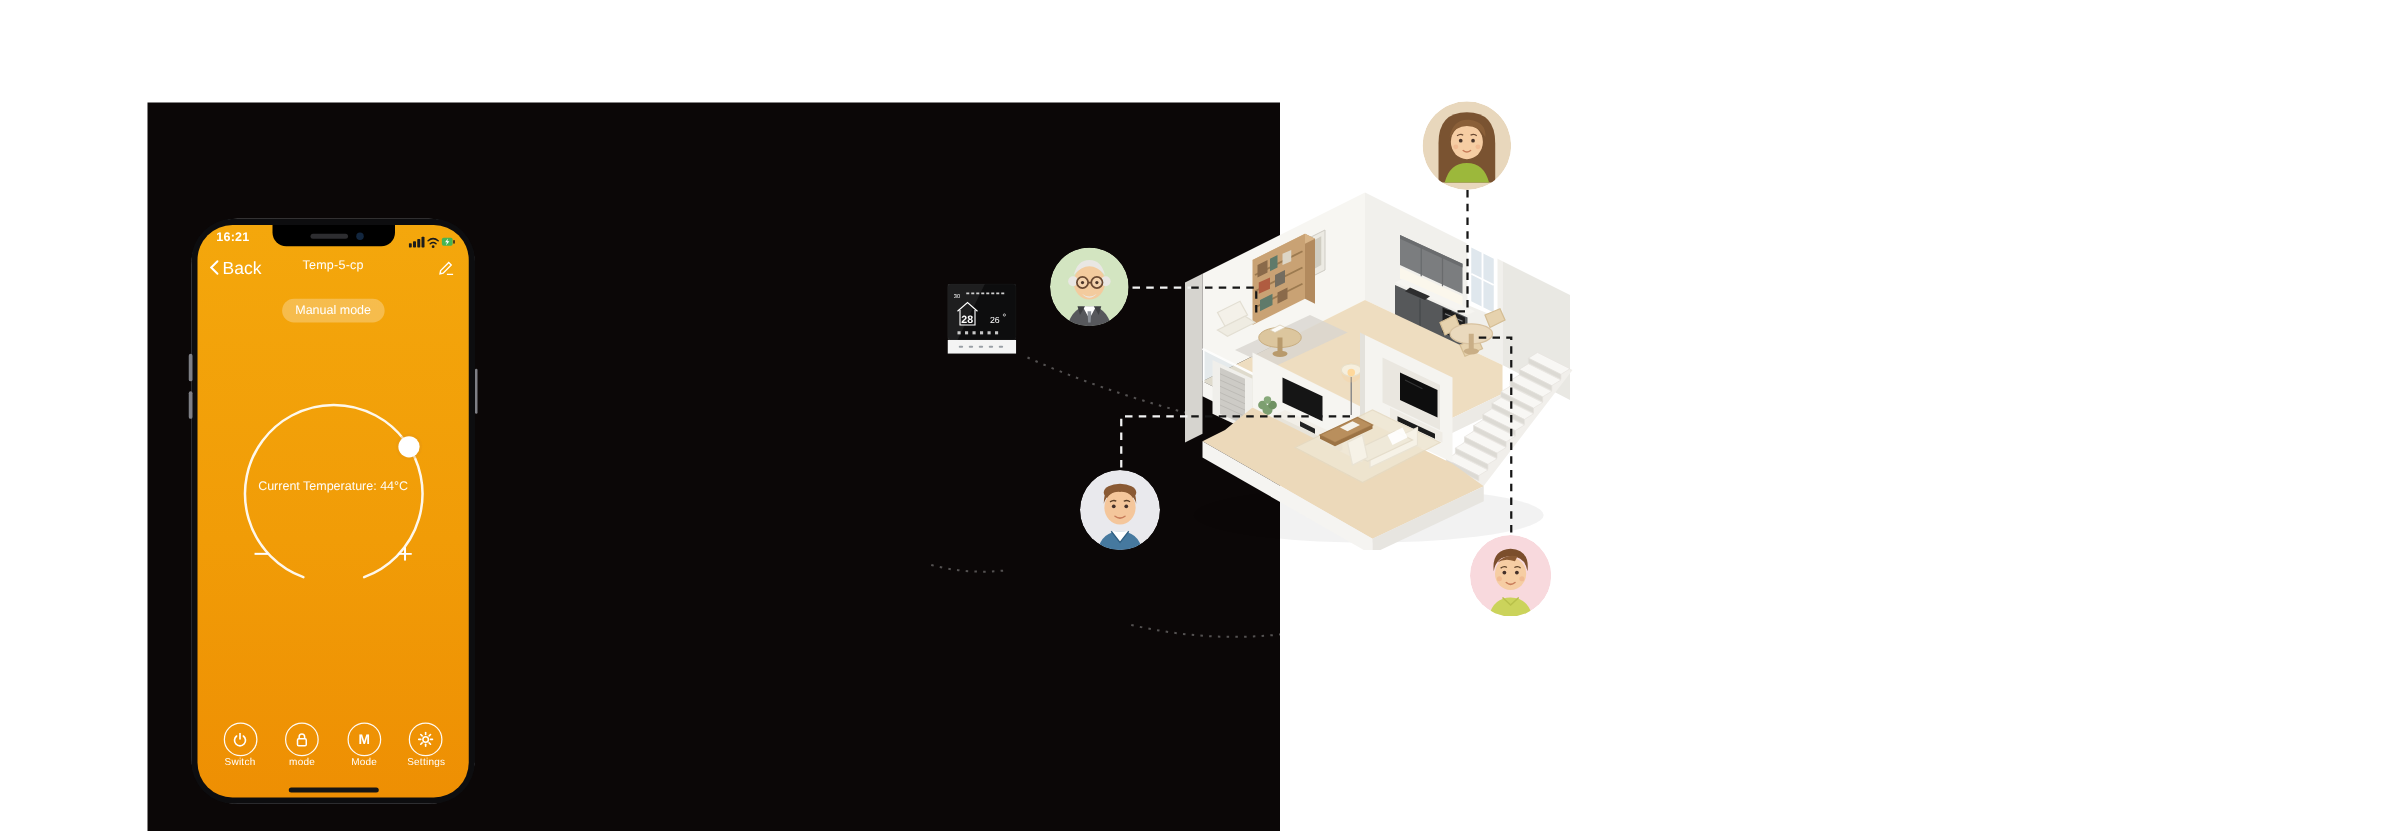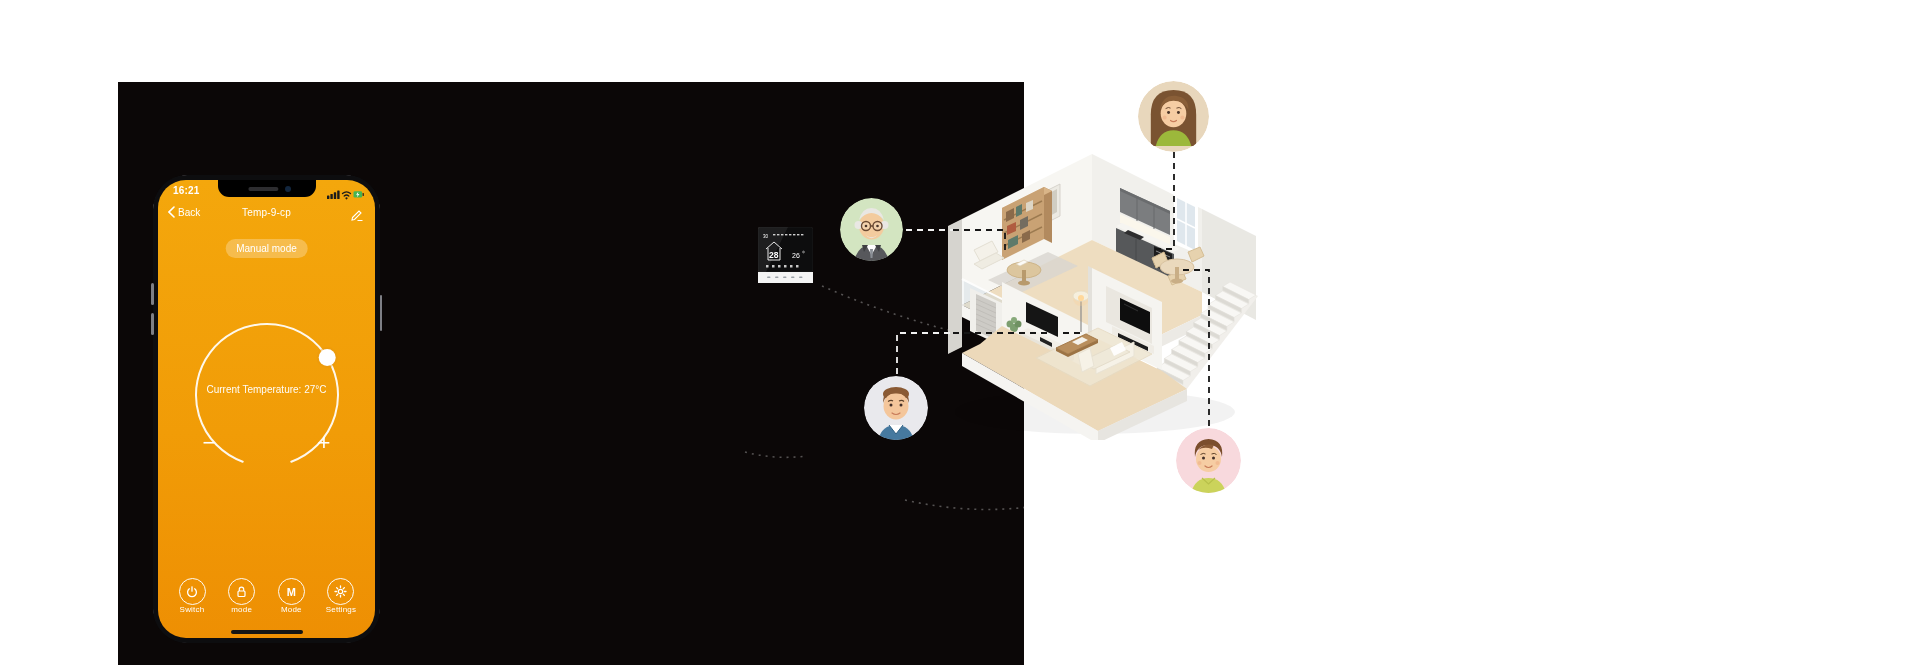--- a/index.html
+++ b/index.html
@@ -13,21 +13,21 @@
   .bezel{width:100%;height:100%;background:#0d0d0f;border-radius:34px;padding:5px;box-sizing:border-box;}
   .screen{position:relative;width:100%;height:100%;border-radius:28px;overflow:hidden;
     background:linear-gradient(180deg,#f4a70c 0%,#f19c07 55%,#ee8f03 100%);color:#fff;}
   .notch{position:absolute;left:50%;top:0;transform:translateX(-50%);width:98px;height:17px;background:#000;
     border-radius:0 0 11px 11px;}
   .speaker{position:absolute;left:50%;top:7px;transform:translateX(-62%);width:30px;height:4px;border-radius:2px;background:#2d2d30;}
   .cam{position:absolute;left:50%;top:6px;margin-left:18px;width:6px;height:6px;border-radius:50%;background:#12263e;}
   .stime{position:absolute;left:15px;top:5px;font-size:10px;font-weight:bold;letter-spacing:.2px;}
   .sicons{position:absolute;right:11px;top:6px;}
   .navrow{position:absolute;left:0;right:0;top:26px;height:16px;}
-  .back{position:absolute;left:10px;top:0;display:flex;align-items:center;gap:3px;font-size:10px;}
+  .back{position:absolute;left:10px;top:0;display:flex;align-items:center;gap:3px;font-size:14px;}
   .title{position:absolute;left:0;right:0;top:1px;text-align:center;font-size:10px;letter-spacing:.2px;}
   .edit{position:absolute;right:12px;top:1px;}
   .badge{position:absolute;left:50%;top:59px;transform:translateX(-50%);background:rgba(255,255,255,.27);
     border-radius:11px;padding:4px 11px;font-size:10px;white-space:nowrap;}
   .dial{position:absolute;left:50%;top:133px;transform:translateX(-50%);}
   .bigtemp{position:absolute;left:0;right:0;top:168px;text-align:center;font-size:35px;font-weight:400;line-height:1;}
   .bigtemp sup{font-size:11px;font-weight:400;vertical-align:24px;letter-spacing:0;}
   .curtemp{position:absolute;left:0;right:0;top:204px;text-align:center;font-size:10px;opacity:.97;}
   .minus,.plus{position:absolute;top:250px;width:26px;text-align:center;font-size:22px;font-weight:300;cursor:pointer;}
   .minus{left:38px;}.plus{right:38px;}
@@ -357,38 +357,38 @@
           <div class="cam"></div>
         </div>
 
         <div class="navrow">
           <div class="back">
             <svg width="7" height="12" viewBox="0 0 7 12">
               <polyline points="6,1 1,6 6,11" fill="none" stroke="#fff" stroke-width="1.6" stroke-linecap="round"></polyline>
             </svg>
             <span>Back</span>
           </div>
-          <div class="title">Temp-9-cp</div>
+          <div class="title">Temp-5-cp</div>
           <div class="edit">
             <svg width="12" height="12" viewBox="0 0 12 12">
               <path d="M1.5 8.5 L8 2 l2 2 L3.5 10.5 L1 11 Z" fill="none" stroke="#fff" stroke-width="1.1"></path>
               <line x1="6.5" y1="11.5" x2="11.5" y2="11.5" stroke="#fff" stroke-width="1.1"></line>
             </svg>
           </div>
         </div>
 
         <div class="badge">Manual mode</div>
 
         <svg class="dial" width="164" height="164" viewBox="0 0 164 164">
           <path d="M57.7 148.7 A71 71 0 1 1 106.3 148.7" fill="none" stroke="rgba(255,255,255,0.92)" stroke-width="2" stroke-linecap="round"></path>
           <circle cx="142.2" cy="44.4" r="10.5" fill="rgba(230,150,20,0.35)"></circle>
           <circle cx="142.2" cy="44.4" r="8.5" fill="#ffffff"></circle>
         </svg>
 
-        <div class="curtemp">Current Temperature: 27°C</div>
+        <div class="curtemp">Current Temperature: 44°C</div>
 
         <div class="minus">−</div>
         <div class="plus">+</div>
 
         <div class="toolbar">
           <div class="tbtn">
             <div class="tcircle">
               <svg width="12" height="12" viewBox="0 0 12 12">
                 <path d="M3.3 2.8 a4.4 4.4 0 1 0 5.4 0" fill="none" stroke="#fff" stroke-width="1.3" stroke-linecap="round"></path>
                 <line x1="6" y1="0.8" x2="6" y2="5.2" stroke="#fff" stroke-width="1.3" stroke-linecap="round"></line>

